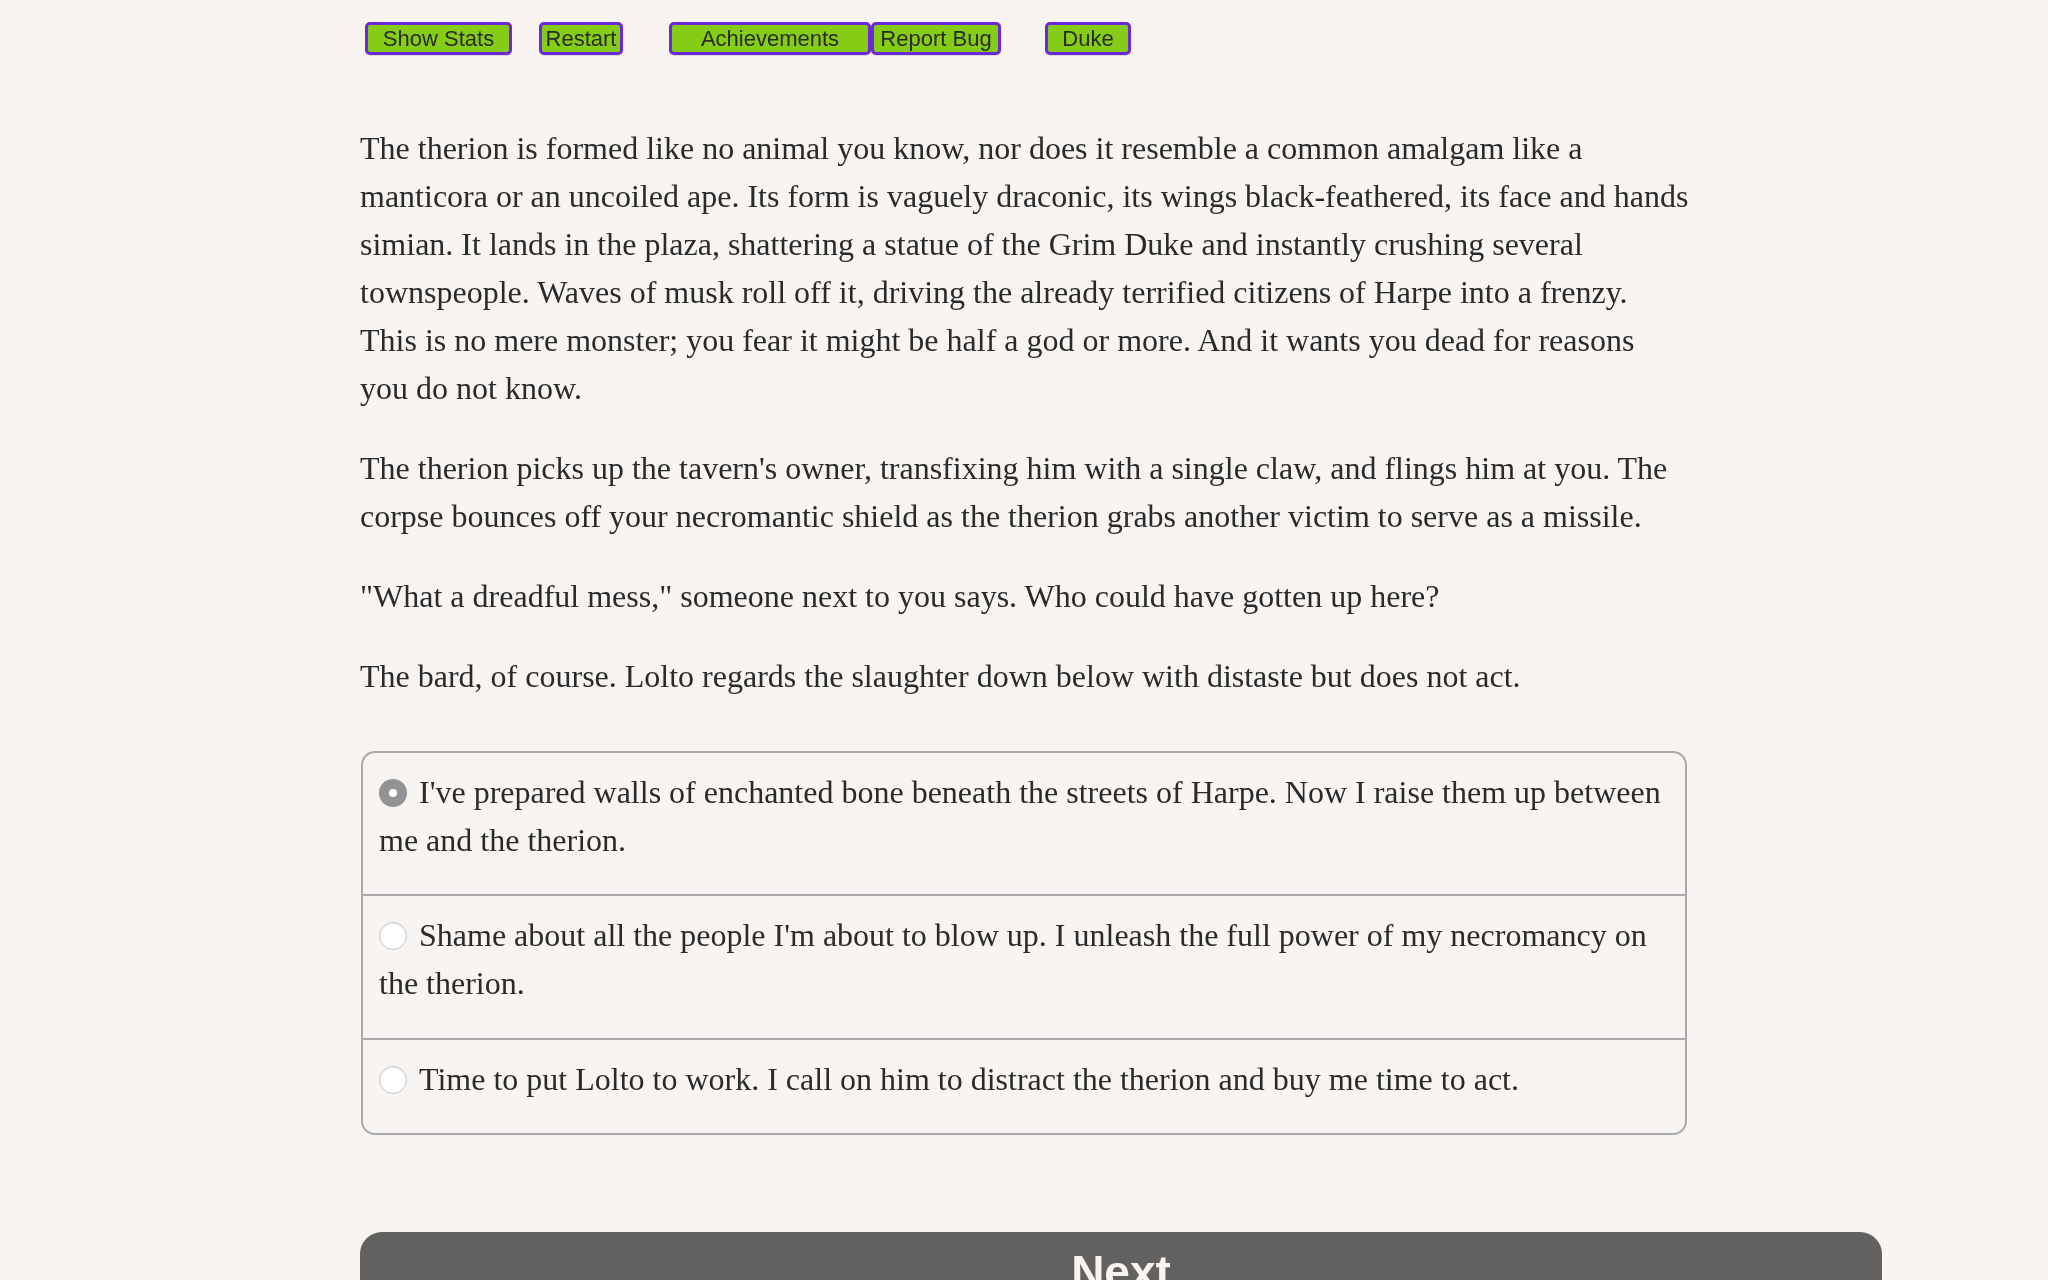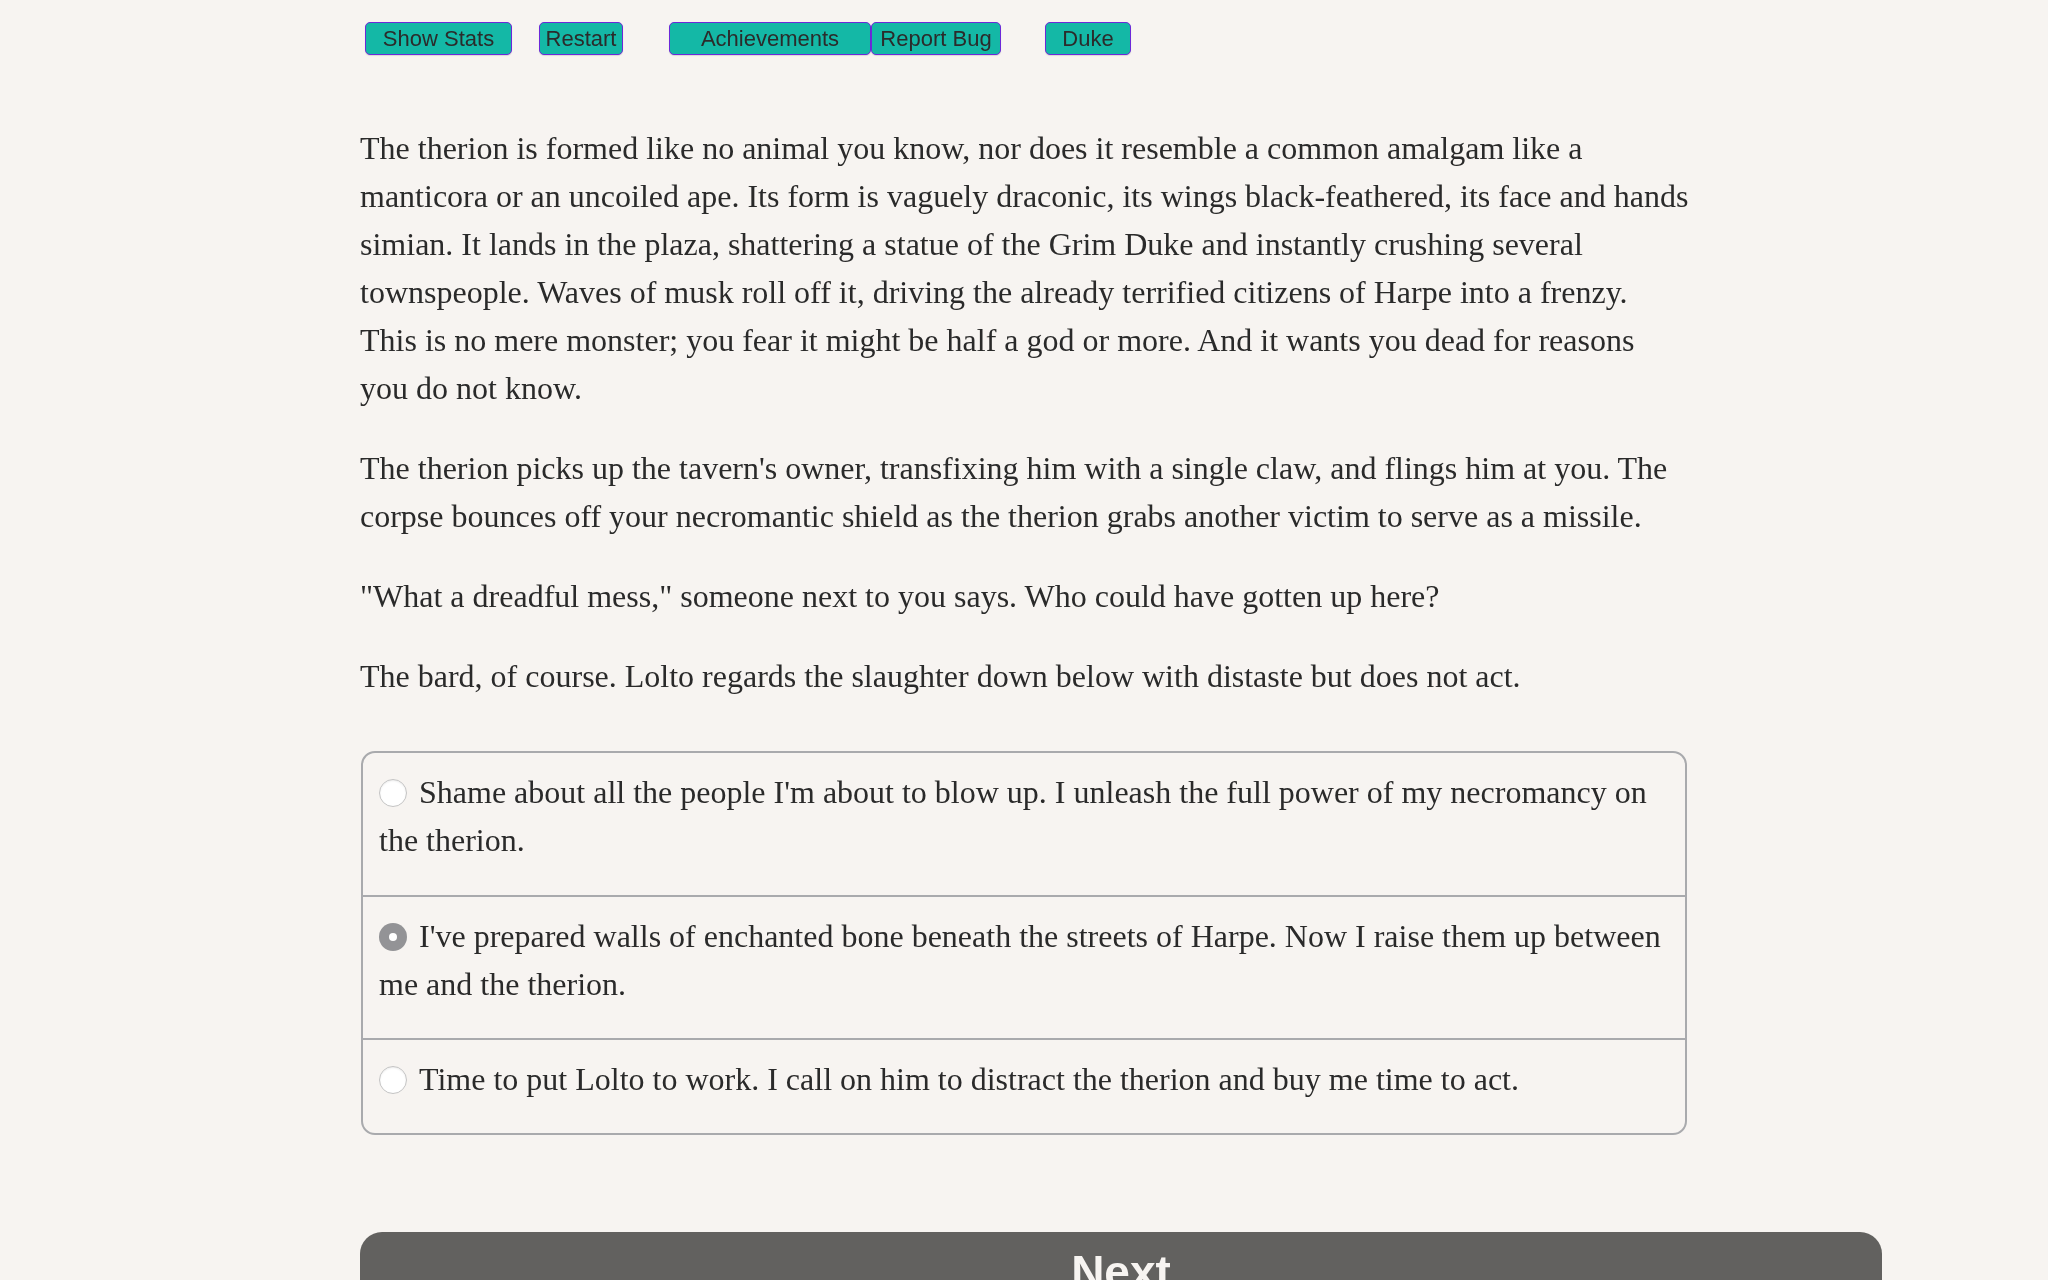--- a/index.html
+++ b/index.html
@@ -18,22 +18,22 @@
     position: absolute;
     top: 22px;
     left: 365px;
     height: 33px;
   }
   .tb-btn {
     position: absolute;
     top: 0;
     height: 33px;
     box-sizing: border-box;
-    background: #14b8a6;
-    border: 1px solid #6d28d9;
+    background: #84cc16;
+    border: 3px solid #6d28d9;
     border-radius: 5px;
     box-shadow: 0 1px 1px rgba(0,0,0,0.12);
     font-family: "Liberation Sans", sans-serif;
     font-size: 22px;
     color: #2b2b2b;
     display: flex;
     align-items: center;
     justify-content: center;
     padding: 4px;
     cursor: pointer;
@@ -135,24 +135,24 @@
 </div>
 
 <div class="story">
   <p>The therion is formed like no animal you know, nor does it resemble a common amalgam like a manticora or an uncoiled ape. Its form is vaguely draconic, its wings black-feathered, its face and hands simian. It lands in the plaza, shattering a statue of the Grim Duke and instantly crushing several townspeople. Waves of musk roll off it, driving the already terrified citizens of Harpe into a frenzy. This is no mere monster; you fear it might be half a god or more. And it wants you dead for reasons you do not know.</p>
   <p>The therion picks up the tavern's owner, transfixing him with a single claw, and flings him at you. The corpse bounces off your necromantic shield as the therion grabs another victim to serve as a missile.</p>
   <p>"What a dreadful mess," someone next to you says. Who could have gotten up here?</p>
   <p>The bard, of course. Lolto regards the slaughter down below with distaste but does not act.</p>
 </div>
 
 <div class="choices">
+  <div class="choice c1">
+    <span class="radio on"></span><span>I've prepared walls of enchanted bone beneath the streets of Harpe. Now I raise them up between me and the therion.</span>
+  </div>
   <div class="choice c2">
     <span class="radio off"></span><span>Shame about all the people I'm about to blow up. I unleash the full power of my necromancy on the therion.</span>
-  </div>
-  <div class="choice c1">
-    <span class="radio on"></span><span>I've prepared walls of enchanted bone beneath the streets of Harpe. Now I raise them up between me and the therion.</span>
   </div>
   <div class="choice c3">
     <span class="radio off"></span><span>Time to put Lolto to work. I call on him to distract the therion and buy me time to act.</span>
   </div>
 </div>
 
 <button class="next-btn">Next</button>
 
 </body></html>

